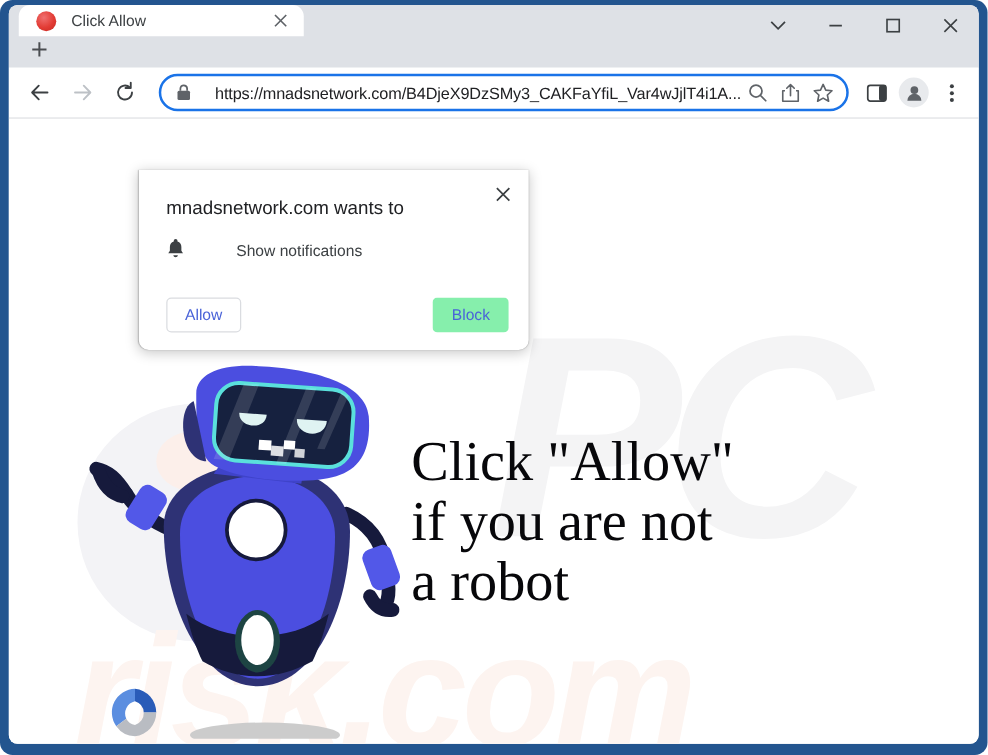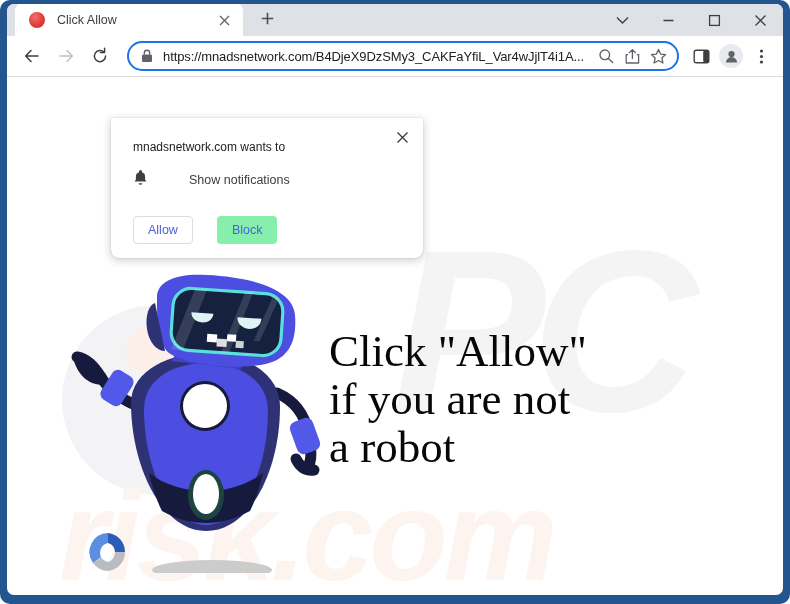--- a/index.html
+++ b/index.html
@@ -23,24 +23,25 @@
     position: relative;
     width: 100%; height: 100%;
     background: #ffffff;
     border-radius: 7px;
     overflow: hidden;
   }
 
   
   .tabstrip {
     position: relative;
-    height: 32px;
+    height: 50px;
     background: #dee1e6;
     display: flex;
-    align-items: center;
+    align-items: flex-start;
+    flex-direction: column;
   }
   .tab {
     position: relative;
     margin-left: 8px;
     width: 228px; height: 37px;
     background: #ffffff;
     border-radius: 9px 9px 0 0;
     display: flex;
     align-items: center;
     padding: 0 8px 0 14px;
@@ -86,20 +87,21 @@
   }
 
   
   .toolbar {
     height: 41px;
     background: #ffffff;
     display: flex;
     align-items: center;
     padding: 0 8px 0 10px;
     border-bottom: 1px solid #dadce0;
+    text-align: right;
   }
   .navbtn {
     width: 30px; height: 30px;
     margin-right: 4px;
     display: flex; align-items: center; justify-content: center;
     border-radius: 50%;
     flex: 0 0 auto;
   }
   .omnibox {
     flex: 1 1 auto;
@@ -231,38 +233,38 @@
     padding: 18px 16px 14px 22px;
     z-index: 40;
   }
   .perm-close {
     position: absolute;
     right: 10px; top: 8px;
     width: 22px; height: 22px;
     display: flex; align-items: center; justify-content: center;
   }
   .perm-title {
-    font-size: 12px;
+    font-size: 15px;
     color: #202124;
     margin-top: 4px;
   }
   .perm-row {
     display: flex;
     align-items: center;
     margin-top: 15px;
     gap: 24px;
   }
   .perm-row-label {
     font-size: 12.5px;
     color: #3c4043;
     margin-left: 17px;
   }
   .perm-actions {
     display: flex;
-    justify-content: flex-start;
+    justify-content: space-between;
     gap: 24px;
     margin-top: 26px;
   }
   .btn {
     min-width: 59px;
     height: 28px;
     border-radius: 4px;
     font-size: 12.5px;
     color: #4a63d8;
     display: flex; align-items: center; justify-content: center;

